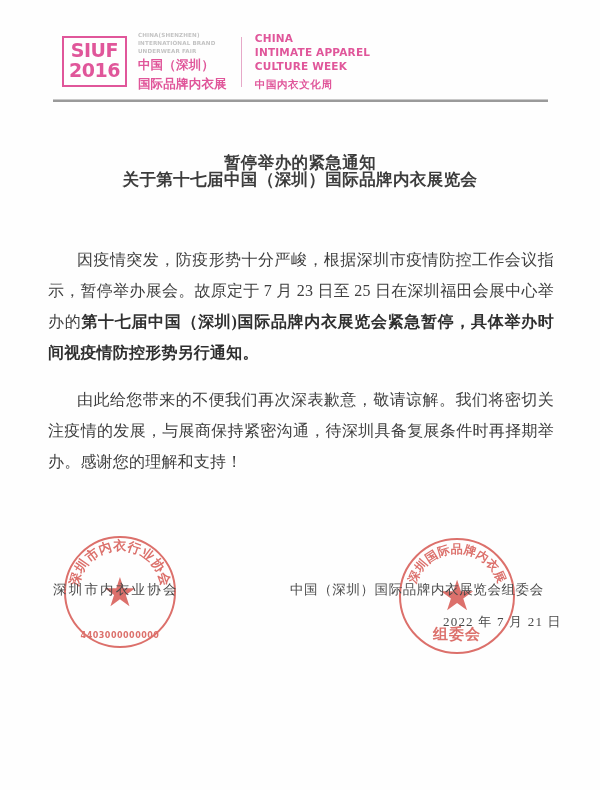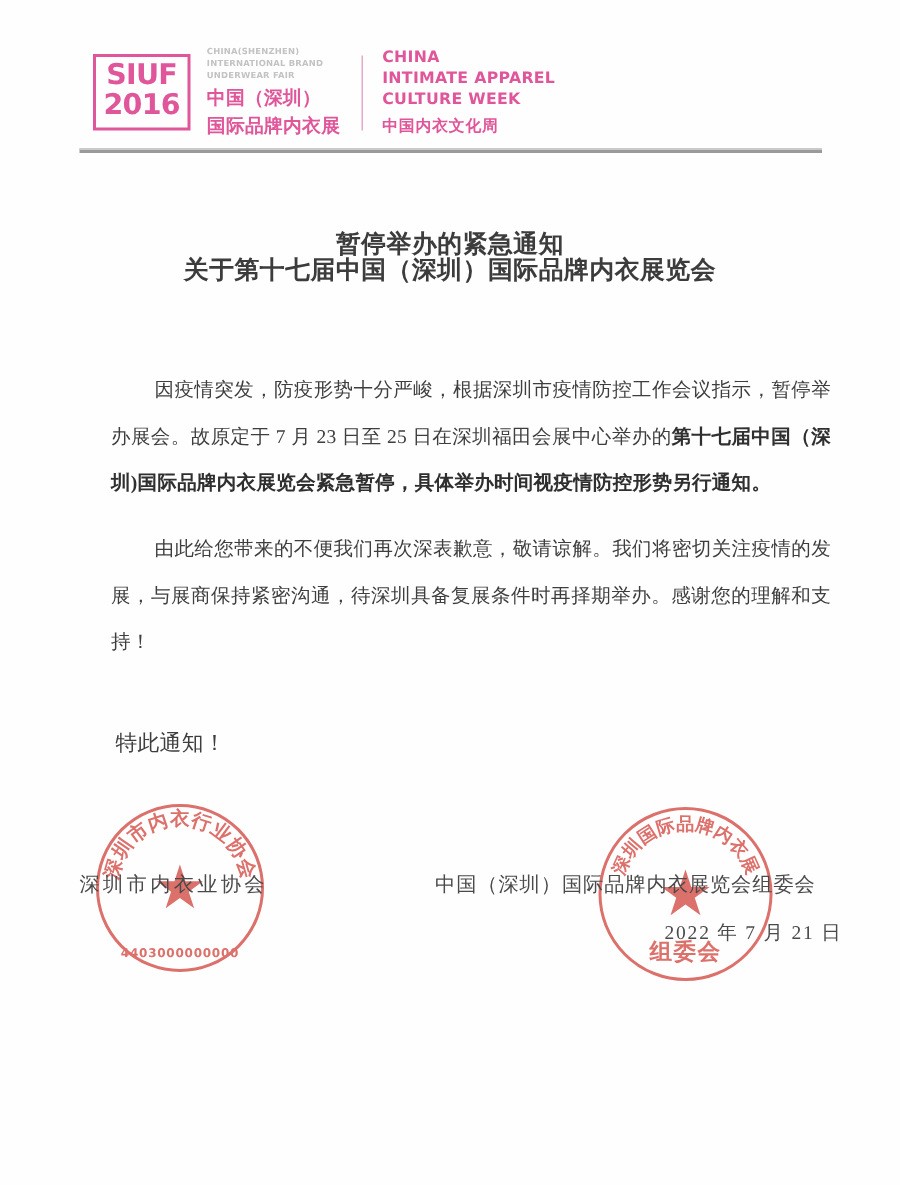--- a/index.html
+++ b/index.html
@@ -158,28 +158,27 @@
   .salutation {
     font-size: 14.5px;
     line-height: 1;
     letter-spacing: 0.3px;
     color: #3e3e3e;
     text-decoration: underline;
     text-underline-offset: 3px;
     display: inline-block;
   }
   .para {
-    font-size: 13px;
+    font-size: 16px;
     line-height: 31px;
     letter-spacing: 0.2px;
     color: #3e3e3e;
     text-align: justify;
     text-justify: inter-ideograph;
     text-indent: 29px;
-    margin-left: 26px;
   }
   .para.p1 {
     margin-top: 15px;
   }
   .para.p2 {
     margin-top: 7px;
   }
   .para b {
     font-weight: bold;
     color: #2f2f2f;
@@ -333,21 +332,20 @@
     <div class="title-line">关于第十七届中国（深圳）国际品牌内衣展览会</div>
   </div>
 
   <div class="body-block">
 
 
     <p class="para p1"><span>因疫情突发，防疫形势十分严峻，根据深圳市疫情防控工作会议指示，暂停举办展会。故原定于 7 月 23 日至 25 日在深圳福田会展中心举办的</span><b>第十七届中国（深圳)国际品牌内衣展览会紧急暂停，具体举办时间视疫情防控形势另行通知。</b></p>
 
     <p class="para p2">由此给您带来的不便我们再次深表歉意，敬请谅解。我们将密切关注疫情的发展，与展商保持紧密沟通，待深圳具备复展条件时再择期举办。感谢您的理解和支持！</p>
 
-    <div class="closing">特此通知！</div>
 
   </div>
 
   <div class="seal" id="seal-left">
     <div class="seal-ring"></div>
     <svg class="seal-arc-text" viewBox="0 0 112 112">
       <defs>
         <path id="arcL" d="M 14 56 A 42 42 0 0 1 98 56"></path>
       </defs>
       <text>

